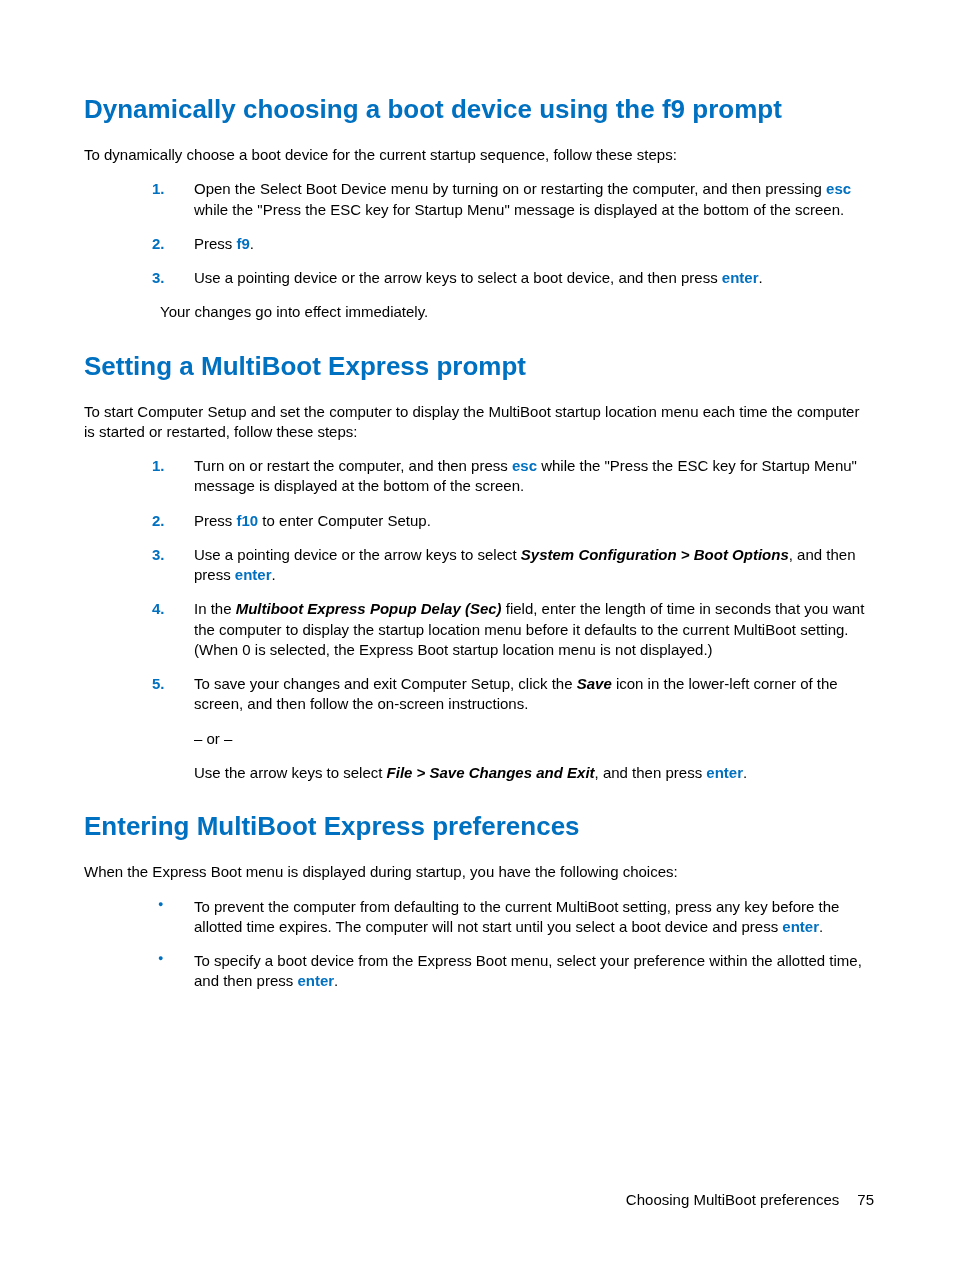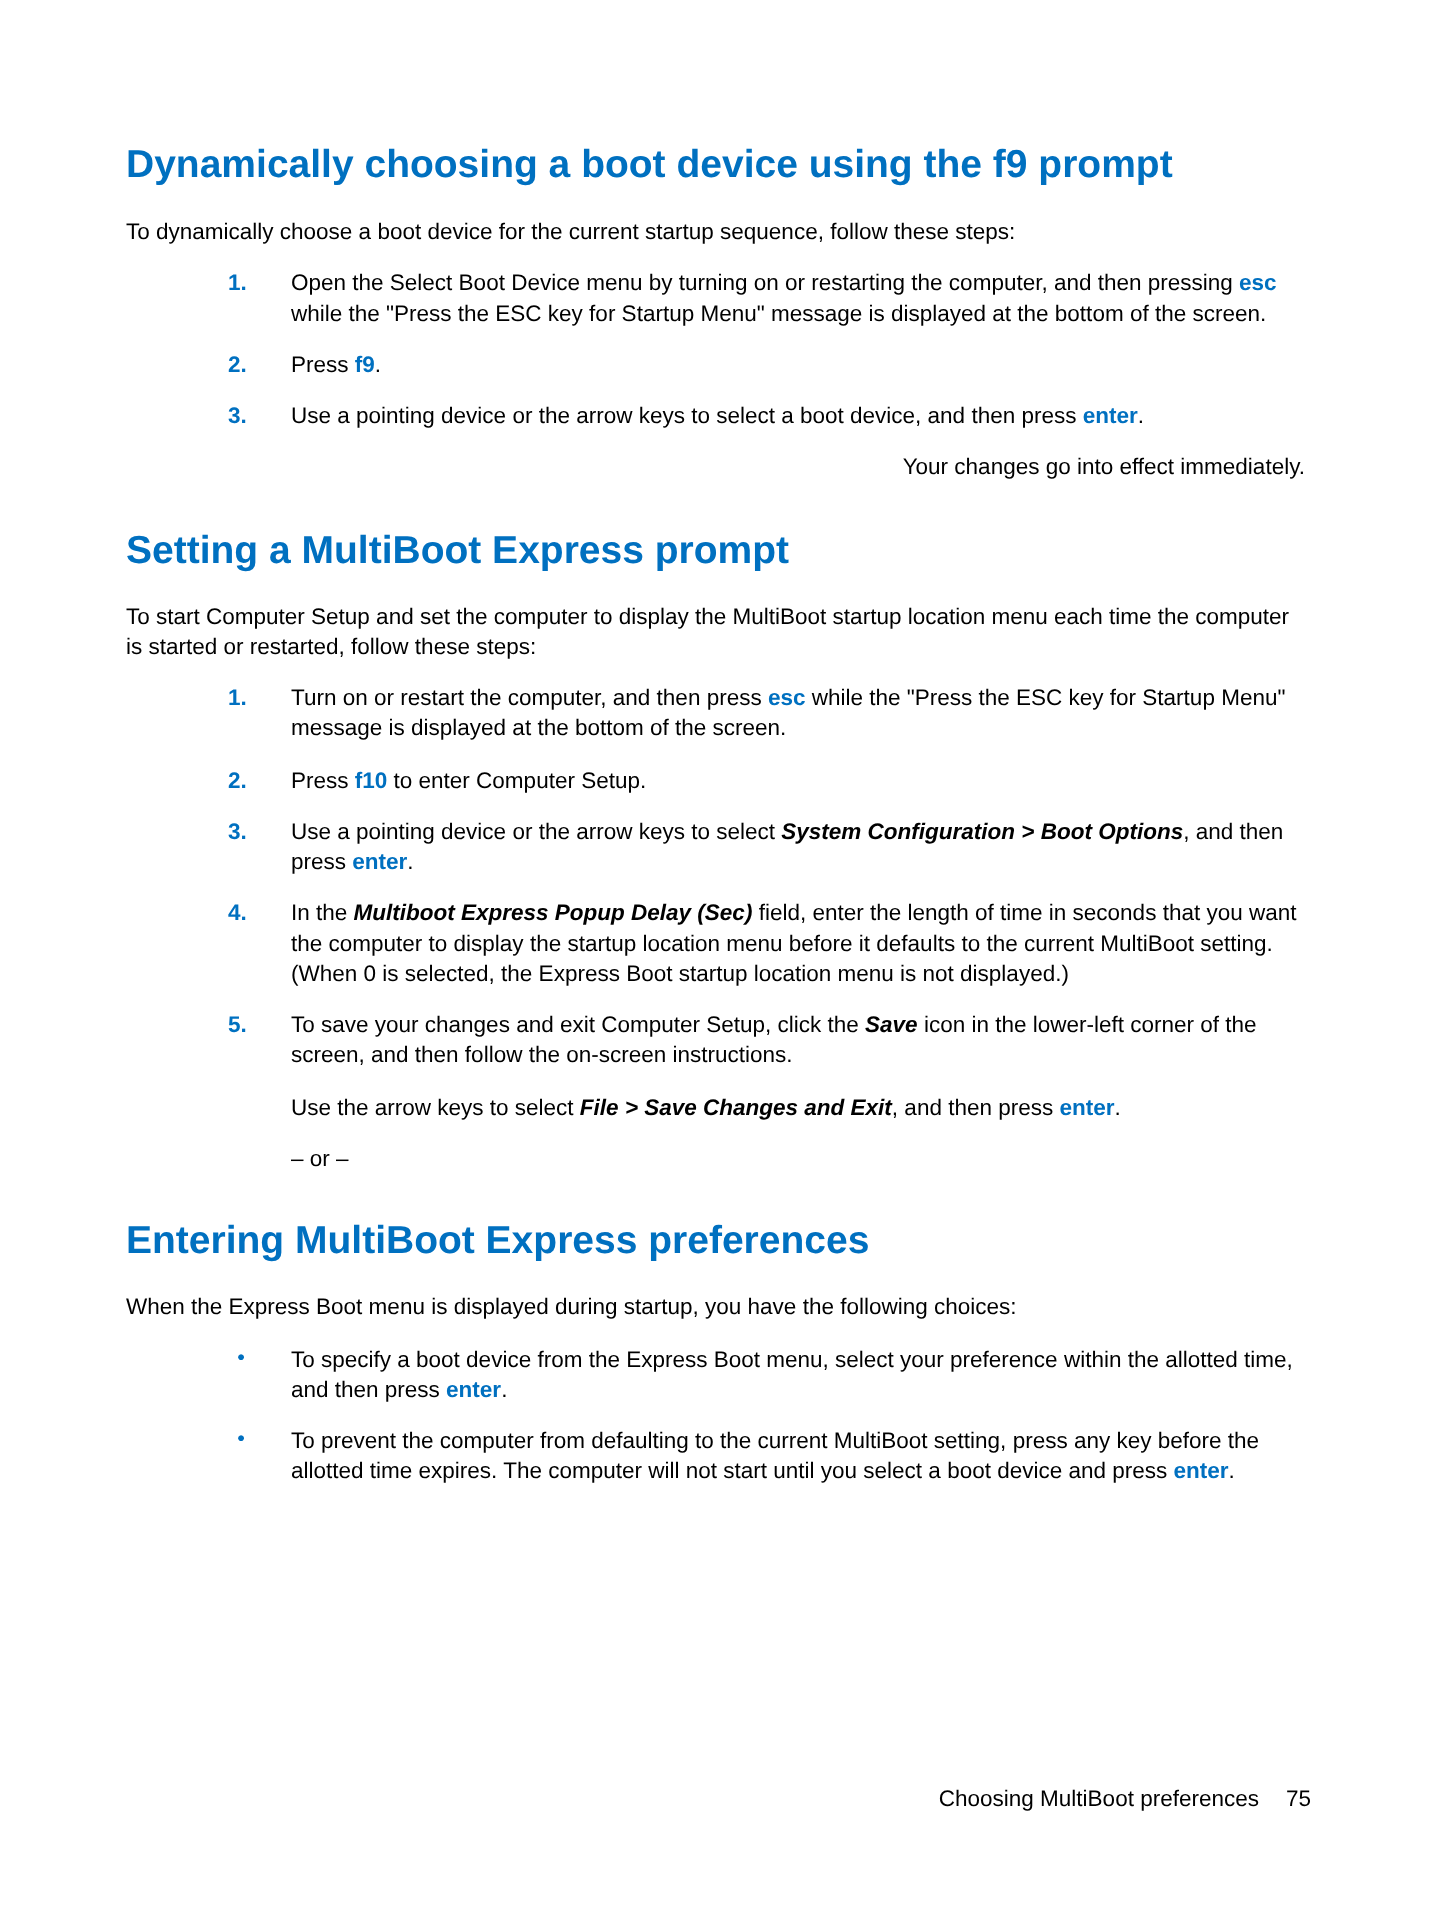--- a/index.html
+++ b/index.html
@@ -20,21 +20,20 @@
       margin-bottom: 18px;
       margin-top: 0;
     }
     .section + .section { margin-top: 26px; }
     .intro {
       margin-bottom: 14px;
     }
     .after {
       margin-left: 76px;
       margin-top: 4px;
-      text-align: right;
     }
     ol {
       list-style: none;
       margin-left: 68px;
     }
     ol > li {
       position: relative;
       padding-left: 42px;
       margin-bottom: 14px;
     }
@@ -112,36 +111,36 @@
       <span class="num">3.</span>
       <span>Use a pointing device or the arrow keys to select </span><span class="bold">System Configuration &gt; Boot Options</span><span>, and then press </span><span class="link">enter</span><span>.</span>
     </li>
     <li>
       <span class="num">4.</span>
       <span>In the </span><span class="bold">Multiboot Express Popup Delay (Sec)</span><span> field, enter the length of time in seconds that you want the computer to display the startup location menu before it defaults to the current MultiBoot setting. (When 0 is selected, the Express Boot startup location menu is not displayed.)</span>
     </li>
     <li>
       <span class="num">5.</span>
       <span>To save your changes and exit Computer Setup, click the </span><span class="bold">Save</span><span> icon in the lower-left corner of the screen, and then follow the on-screen instructions.</span>
+      <div class="subpara">– or –</div>
       <div class="subpara">
         <span>Use the arrow keys to select </span><span class="bold">File &gt; Save Changes and Exit</span><span>, and then press </span><span class="link">enter</span><span>.</span>
       </div>
-      <div class="subpara">– or –</div>
     </li>
   </ol>
 </div>
 
 <div class="section">
   <h2>Entering MultiBoot Express preferences</h2>
   <p class="intro">When the Express Boot menu is displayed during startup, you have the following choices:</p>
   <ul>
     <li>
-      <span>To specify a boot device from the Express Boot menu, select your preference within the allotted time, and then press </span><span class="link">enter</span><span>.</span>
+      <span>To prevent the computer from defaulting to the current MultiBoot setting, press any key before the allotted time expires. The computer will not start until you select a boot device and press </span><span class="link">enter</span><span>.</span>
     </li>
     <li>
-      <span>To prevent the computer from defaulting to the current MultiBoot setting, press any key before the allotted time expires. The computer will not start until you select a boot device and press </span><span class="link">enter</span><span>.</span>
+      <span>To specify a boot device from the Express Boot menu, select your preference within the allotted time, and then press </span><span class="link">enter</span><span>.</span>
     </li>
   </ul>
 </div>
 
 <div class="footer">
   <span>Choosing MultiBoot preferences</span><span class="pnum">75</span>
 </div>
 
 </body></html>

